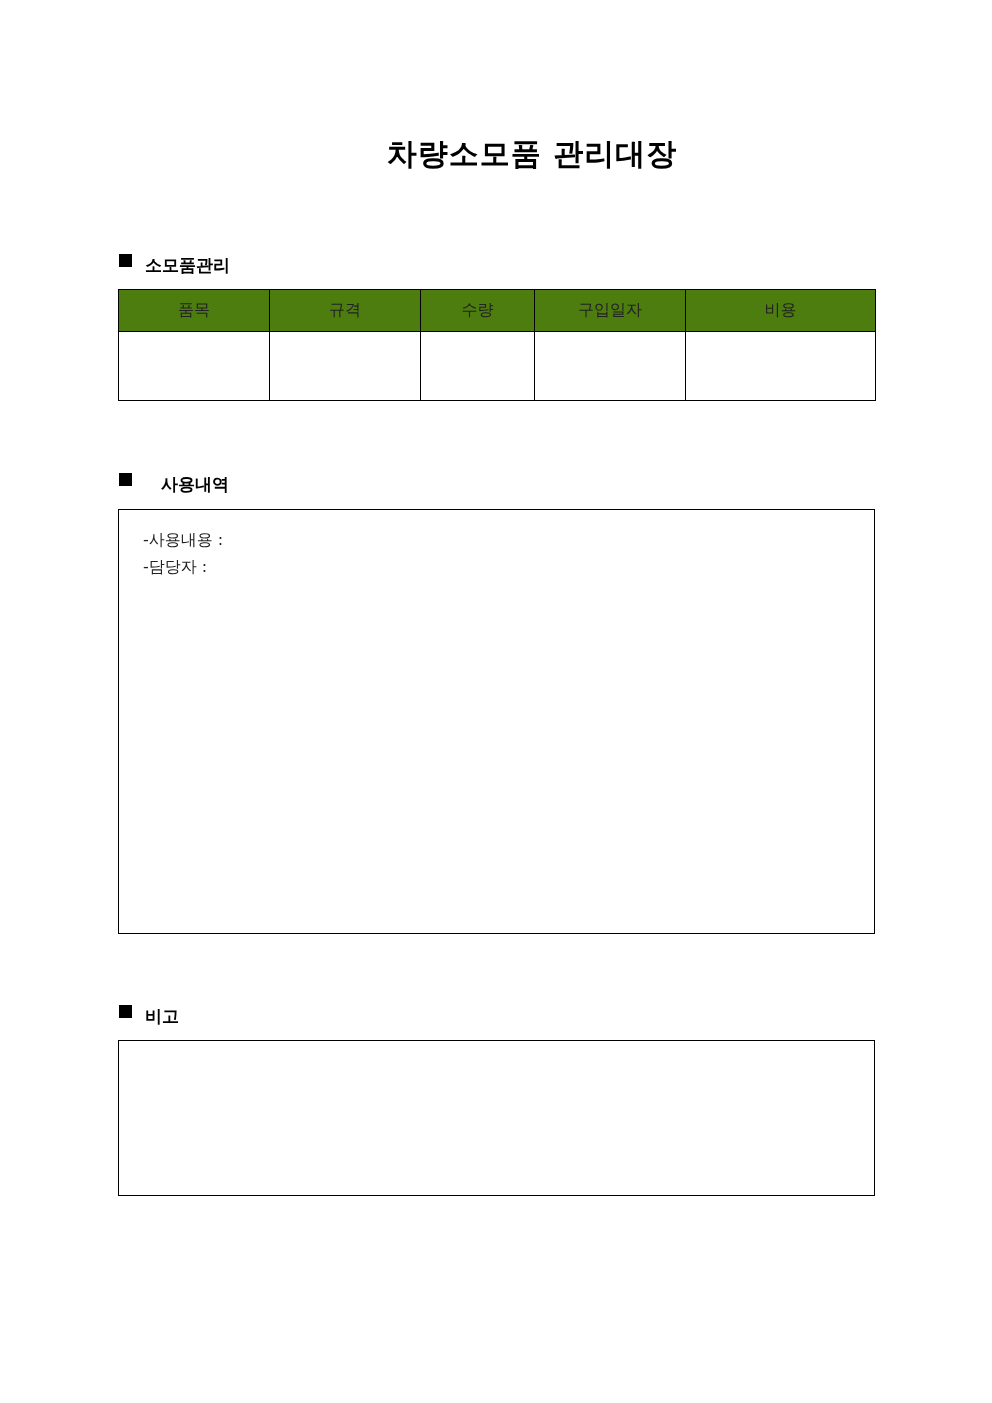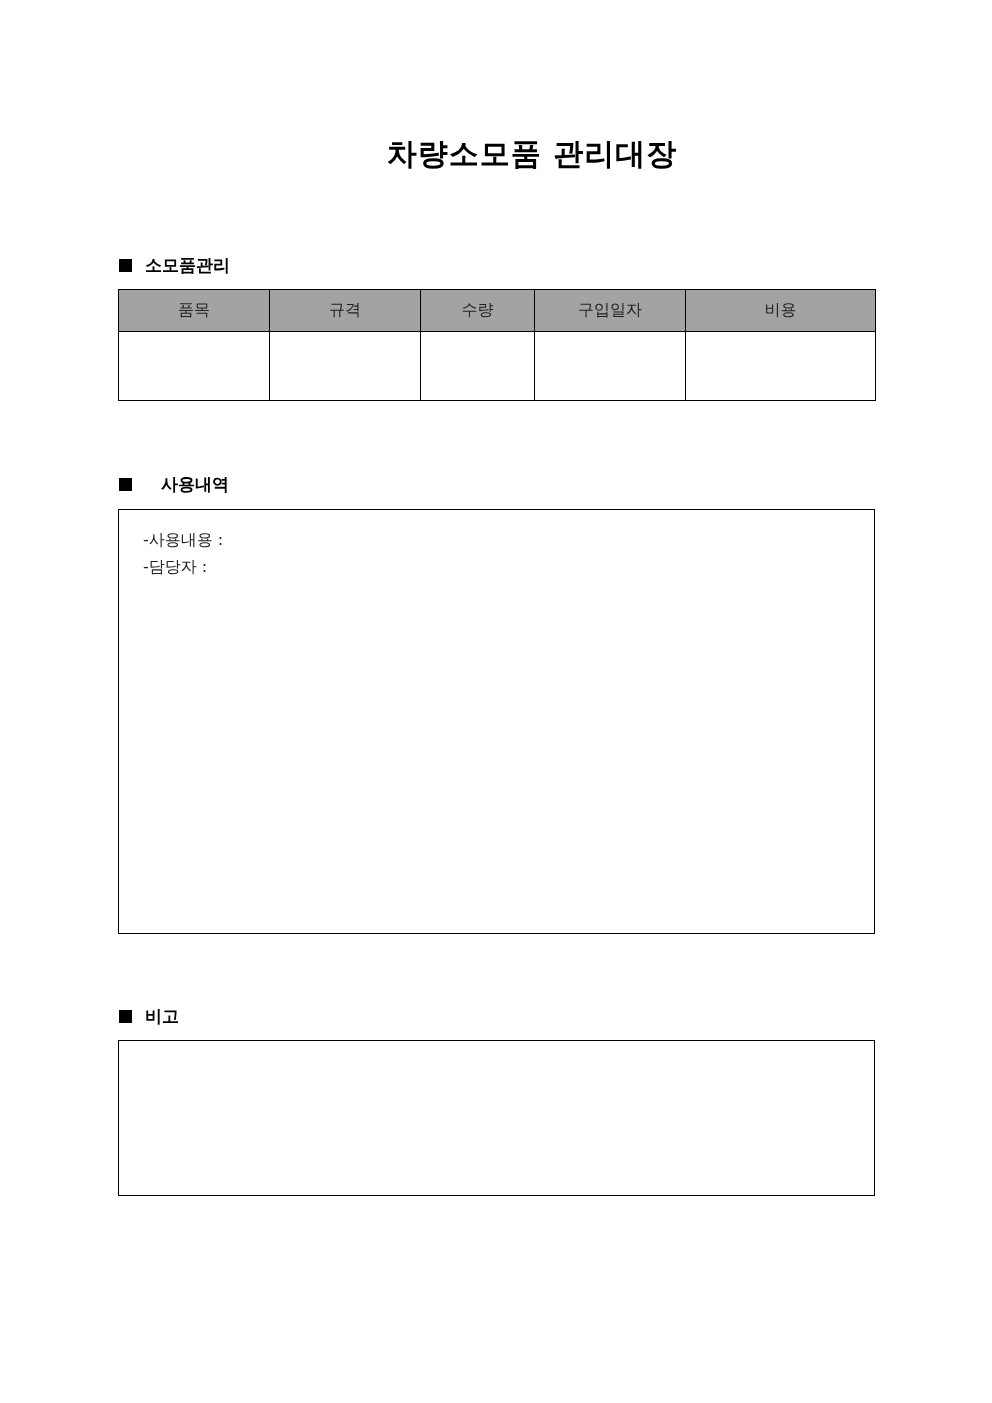--- a/index.html
+++ b/index.html
@@ -6,30 +6,30 @@
     body {
       width: 992px; height: 1403px; position: relative; overflow: hidden;
       font-family: "DejaVu Sans", "Liberation Sans", sans-serif; color: #111;
     }
     .title {
       position: absolute; left: 0; top: 134px; width: 992px; text-align: center;
       font-size: 30px; font-weight: bold; letter-spacing: 1px; color: #000; padding-left: 36px;
     }
     .sec-head {
       position: absolute; left: 119px; font-size: 17px; font-weight: bold; color: #000;
-      display: flex; align-items: center;
+      display: flex; align-items: flex-start;
     }
     .sq { display: inline-block; width: 13px; height: 13px; background: #000; margin-right: 13px; }
     table.items {
       position: absolute; left: 118px; top: 289px; width: 757px;
       border-collapse: collapse; table-layout: fixed;
     }
     table.items th, table.items td { border: 1.5px solid #000; padding: 0; }
     table.items th {
-      background: #a3a3a3; height: 41px; font-weight: normal; font-size: 16px;
+      background: #4d7c0f; height: 41px; font-weight: normal; font-size: 16px;
       text-align: center; color: #222;
     }
     table.items td { height: 68px; }
     .box {
       position: absolute; left: 118px; width: 755px; border: 1.5px solid #000; background: #fff;
     }
     .usage-lines { padding: 16px 0 0 24px; font-size: 16px; line-height: 27px; color: #222; }
   </style>
 </head>
 <body>

